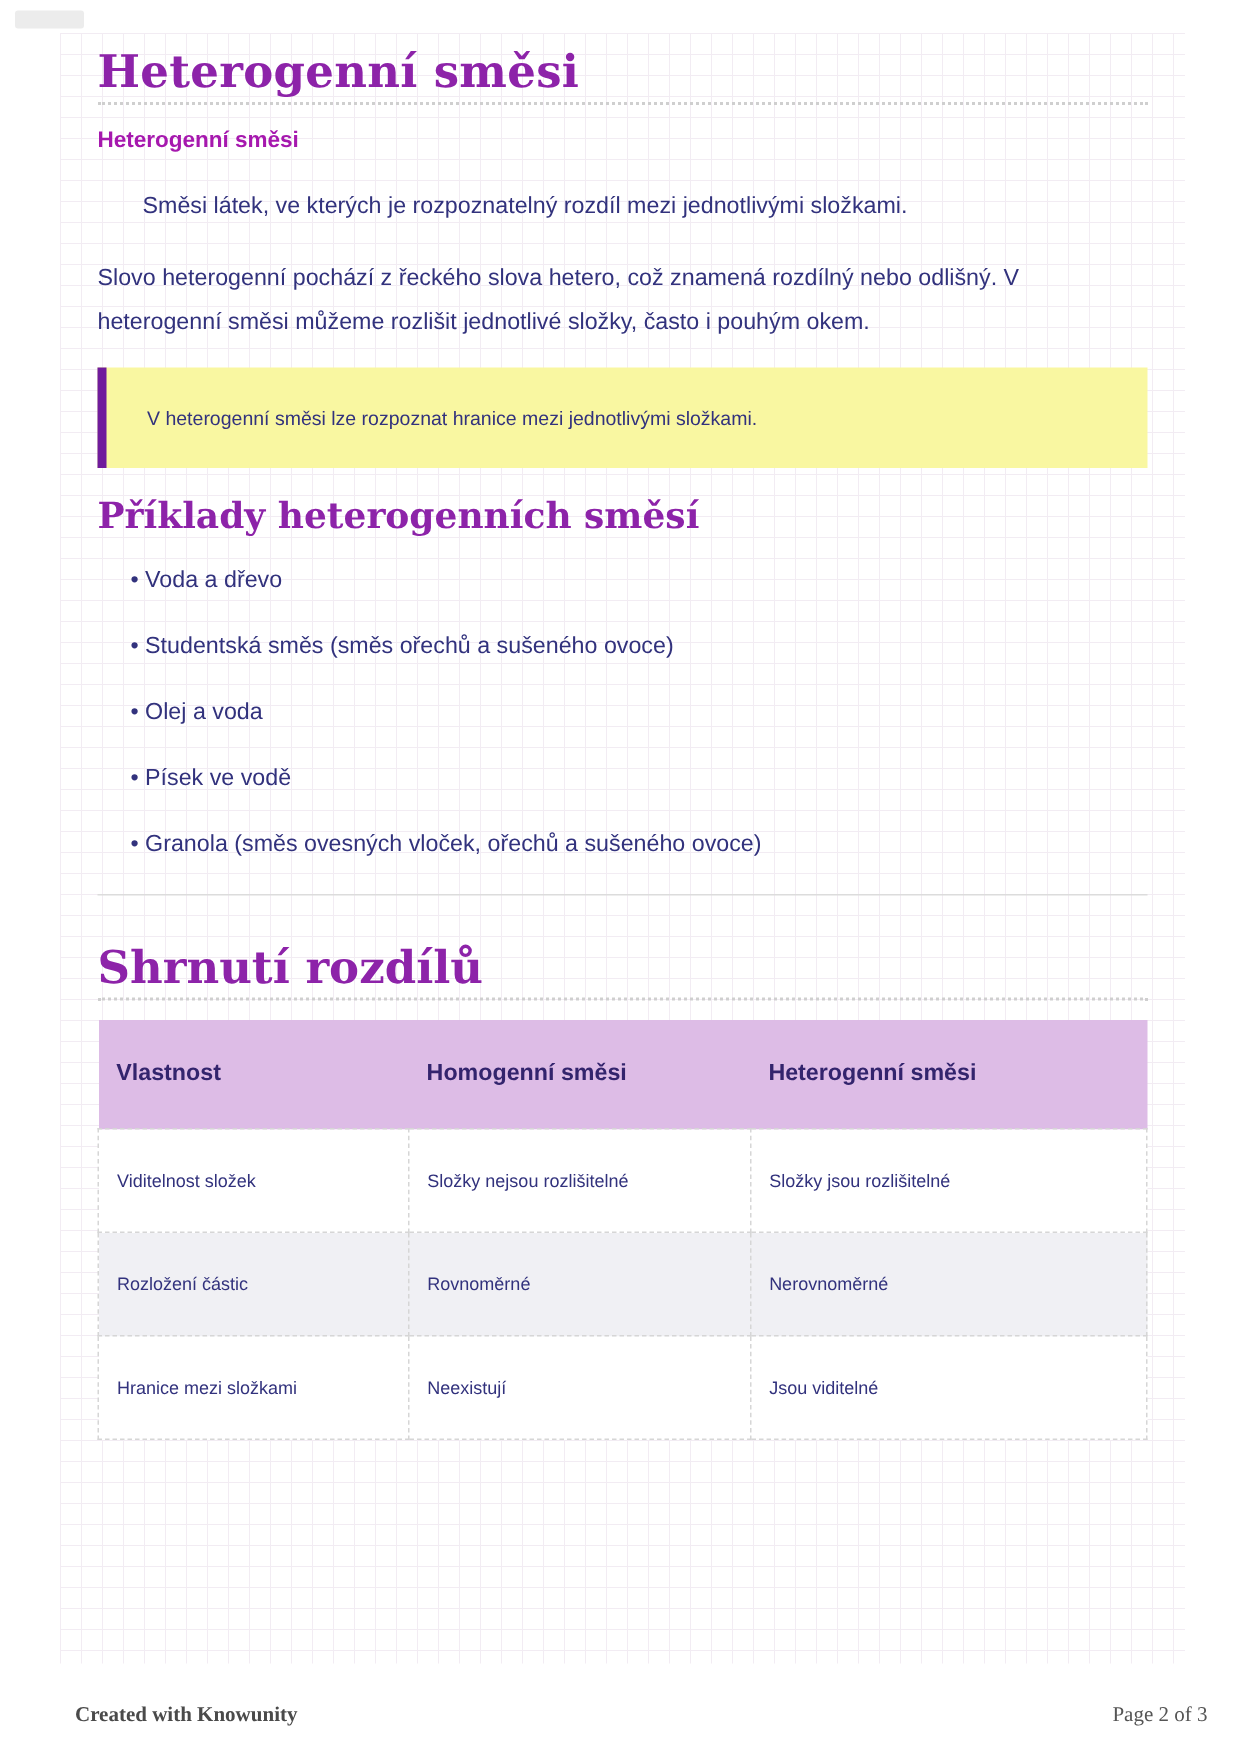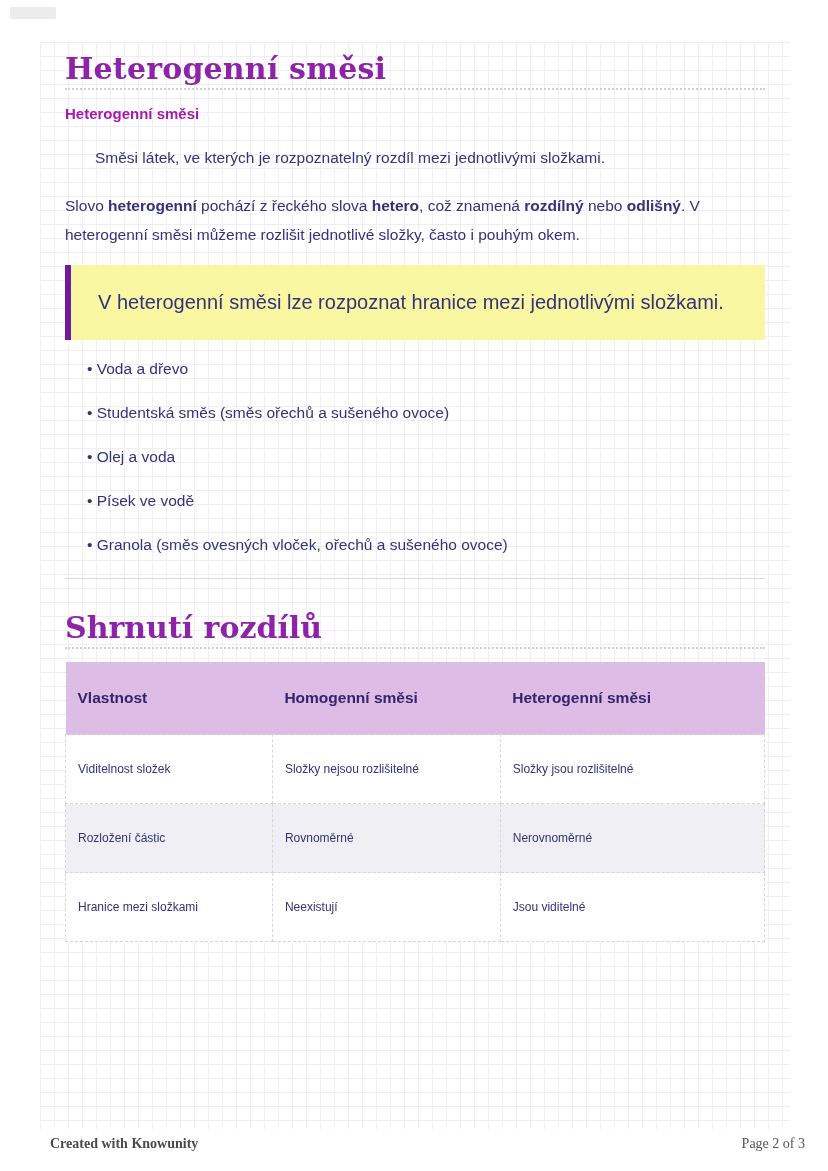--- a/index.html
+++ b/index.html
@@ -5,21 +5,21 @@
   * { margin: 0; padding: 0; box-sizing: border-box; }
   html, body { width: 828px; height: 1171px; background: #ffffff; overflow: hidden; }
   body { font-family: "Liberation Sans", sans-serif; position: relative; }
 
   .corner-artifact {
     position: absolute; left: 10px; top: 7px; width: 46px; height: 12px;
     background: #ececec; border-radius: 2px;
   }
 
   .page {
-    position: absolute; left: 40px; top: 42px; width: 750px; height: 1087px;
+    position: absolute; left: 40px; top: 22px; width: 750px; height: 1087px;
     background-color: #ffffff;
     background-image:
       linear-gradient(#f2ecf3 1px, transparent 1px),
       linear-gradient(90deg, #f2ecf3 1px, transparent 1px);
     background-size: 14px 14px;
     padding: 10px 25px 0 25px;
   }
 
   h1.doc-h1 {
     font-family: "DejaVu Serif", serif;
@@ -39,28 +39,28 @@
   .definition {
     margin: 27px 0 0 30px;
     font-size: 15.5px; color: #32327d;
   }
 
   .paragraph {
     margin-top: 24px;
     font-size: 15.5px; line-height: 29px; color: #32327d;
     max-width: 700px;
   }
-  .paragraph strong { font-weight: bold; }
+  .paragraph strong { font-weight: normal; }
 
   .callout {
     margin-top: 16px;
     background: #f9f7a1;
     border-left: 6px solid #6f1b9c;
     padding: 26px 20px 26px 27px;
-    font-size: 20px; color: #32327d;
+    font-size: 13px; color: #32327d;
     width: 100%;
   }
 
   h2.doc-h2 {
     margin-top: 18px;
     font-family: "DejaVu Serif", serif;
     font-weight: bold;
     font-size: 24px; line-height: 28px;
     color: #8d23a9;
   }
@@ -131,20 +131,21 @@
   <div class="subheading">Heterogenní směsi</div>
 
   <p class="definition">Směsi látek, ve kterých je rozpoznatelný rozdíl mezi jednotlivými složkami.</p>
 
   <p class="paragraph"><span>Slovo </span><strong>heterogenní</strong><span> pochází z řeckého slova </span><strong>hetero</strong><span>, což znamená </span><strong>rozdílný</strong><span> nebo </span><strong>odlišný</strong><span>. V heterogenní směsi můžeme rozlišit jednotlivé složky, často i pouhým okem.</span></p>
 
   <div class="callout">
     <span>V heterogenní směsi lze rozpoznat hranice mezi jednotlivými složkami.</span>
   </div>
 
+  <h2 class="doc-h2">Příklady heterogenních směsí</h2>
 
   <ul class="bullets">
     <li>Voda a dřevo</li>
     <li>Studentská směs (směs ořechů a sušeného ovoce)</li>
     <li>Olej a voda</li>
     <li>Písek ve vodě</li>
     <li>Granola (směs ovesných vloček, ořechů a sušeného ovoce)</li>
   </ul>
 
   <div class="solid-rule"></div>

